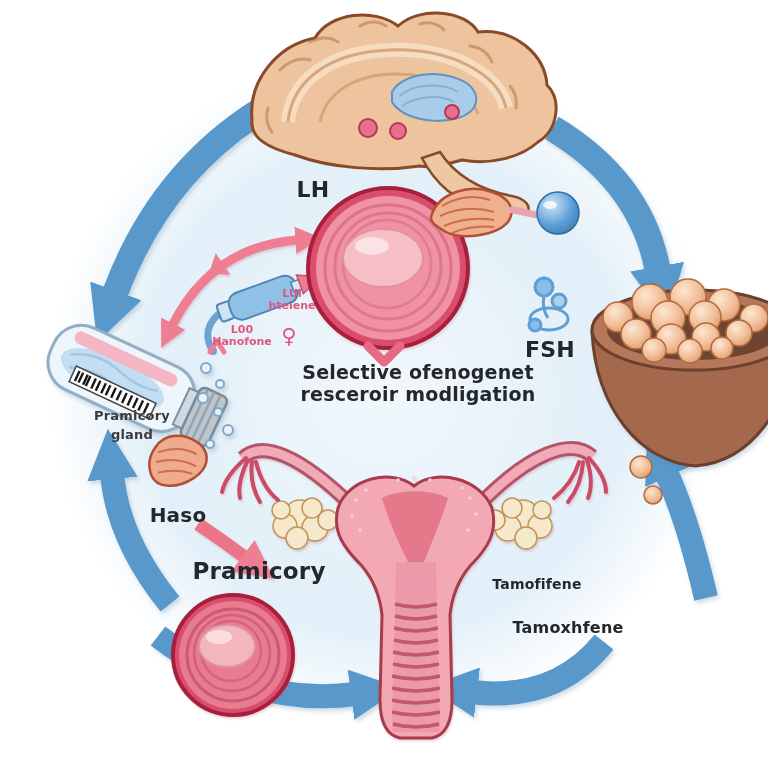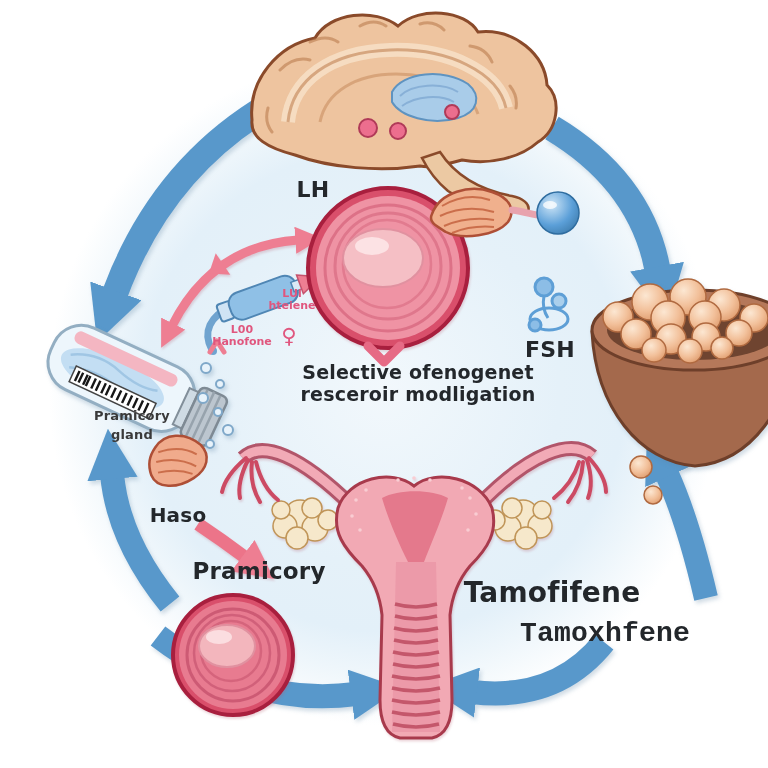--- a/index.html
+++ b/index.html
@@ -272,22 +272,22 @@
   <div>resceroir modligation</div>
 </div>
 
 <div class="label" style="left:132px;top:406px;font-size:13px;line-height:19px;color:#3a3a3a;">
   <div>Pramicory</div>
   <div>gland</div>
 </div>
 
 <div class="label" style="left:178px;top:503px;font-size:20px;text-align:right;">Haso</div>
 <div class="label" style="left:259px;top:558px;font-size:23px;">Pramicory</div>
-<div class="label" style="left:537px;top:576px;font-size:28px;margin-left:15px;">Tamofifene</div>
-<div class="label" style="left:605px;top:618px;font-size:28px;font-family:Liberation Mono, monospace;">Tamoxhfene</div>
+<div class="label" style="left:537px;top:576px;font-size:14px;">Tamofifene</div>
+<div class="label" style="left:568px;top:618px;font-size:16px;">Tamoxhfene</div>
 
 <div class="pinknote" style="left:242px;top:324px;">
   <div>L00</div>
   <div>Hanofone</div>
 </div>
 <div class="pinknote" style="left:292px;top:288px;">
   <div>LUl</div>
   <div>hteiene</div>
 </div>
 <div class="pinknote" style="left:289px;top:330px;font-size:21px;">♀</div>

